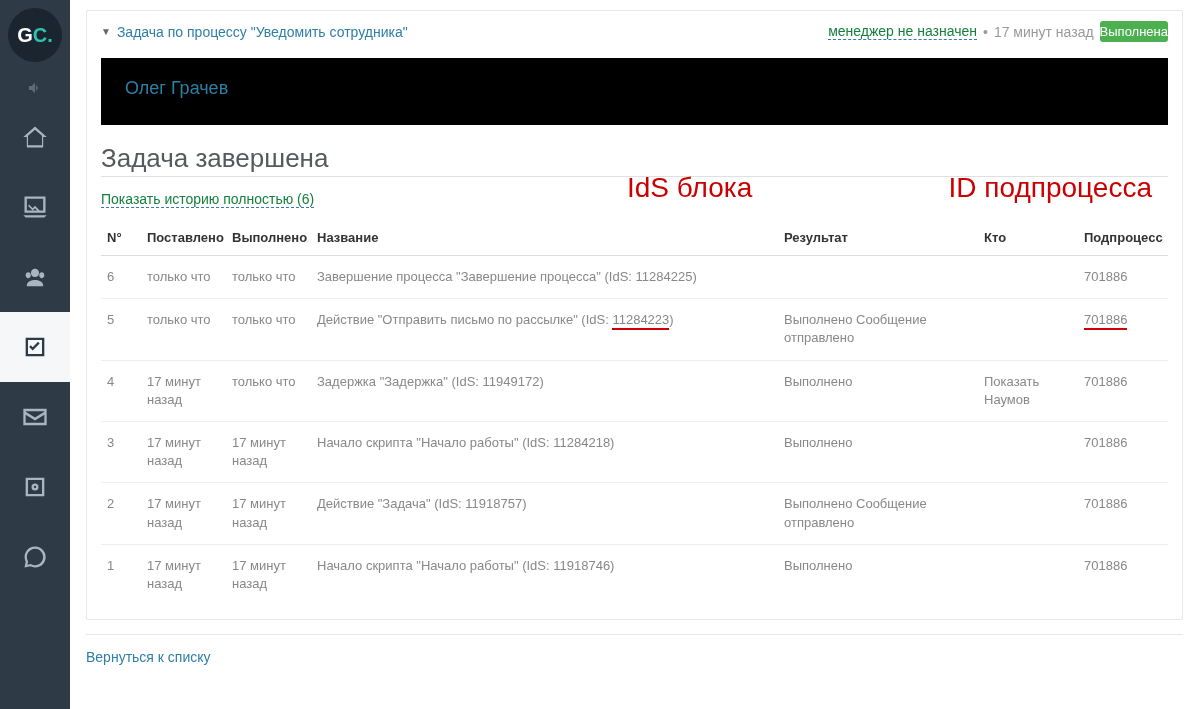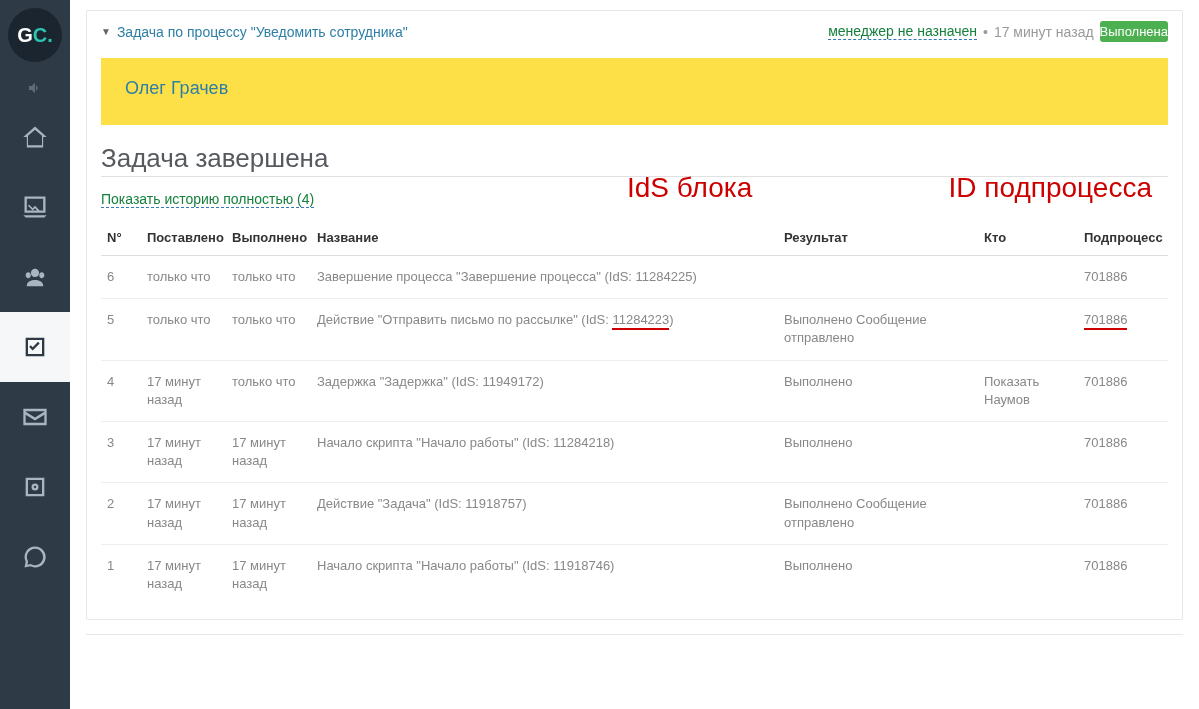--- a/index.html
+++ b/index.html
@@ -16,21 +16,21 @@
 .nav-item.small svg { width: 16px; height: 16px; }
 .main { flex: 1; padding: 10px 16px; overflow: auto; }
 .card { border: 1px solid #e4e7eb; border-radius: 2px; }
 .card-header { padding: 10px 14px; display: flex; align-items: center; gap: 6px; font-size: 14px; }
 .caret { color: #666; font-size: 10px; }
 .task-title { color: #2e7fa6; }
 .header-right { margin-left: auto; display: flex; align-items: center; gap: 6px; }
 .dashed-link { color: #15803d; border-bottom: 1px dashed #337ab7; cursor: pointer; }
 .muted { color: #999; }
 .status-badge { background: #4caf50; color: #fff; padding: 3px 0; border-radius: 3px; font-size: 13px; }
-.user-block { background: #fde047; margin: 6px 14px 0 14px; padding: 20px 24px; }
+.user-block { background: #000000; margin: 6px 14px 0 14px; padding: 20px 24px; }
 .user-name { color: #2e7fa6; font-size: 18px; margin-bottom: 6px; }
 .user-phone { color: #666; }
 .section-title { font-size: 26px; color: #565a5f; border-bottom: 1px solid #e0e0e0; margin: 18px 14px 6px 14px; padding-bottom: 2px; font-weight: normal; }
 .history-link { margin: 8px 14px 12px 14px; display: inline-block; }
 .table-wrap { position: relative; padding: 0 14px 14px 14px; }
 table { width: 100%; border-collapse: collapse; table-layout: fixed; }
 th { text-align: left; color: #333; font-weight: bold; font-size: 13px; padding: 10px 6px; border-bottom: 1px solid #ddd; }
 td { padding: 12px 6px; color: #888; font-size: 13px; border-top: 1px solid #eee; vertical-align: top; line-height: 1.4; }
 .annot { position: absolute; color: #cc0000; font-size: 28px; pointer-events: none; }
 .annot-ids { top: -48px; left: 540px; }
@@ -99,21 +99,21 @@
         <span class="dashed-link">менеджер не назначен</span>
         <span class="muted"> • </span>
         <span class="muted">17 минут назад</span>
         <span class="status-badge">Выполнена</span>
       </div>
     </div>
     <div class="user-block">
       <div class="user-name">Олег Грачев</div>
     </div>
     <h2 class="section-title">Задача завершена</h2>
-    <span class="history-link dashed-link">Показать историю полностью (4)</span>
+    <span class="history-link dashed-link">Показать историю полностью (6)</span>
     <div class="table-wrap">
       <div class="annot annot-ids">IdS блока</div>
       <div class="annot annot-sub">ID подпроцесса</div>
       <table>
         <colgroup>
             <col style="width:40px">
             <col style="width:85px">
             <col style="width:85px">
             <col>
             <col style="width:200px">
@@ -184,13 +184,14 @@
               <td>Начало скрипта "Начало работы" (IdS: 11918746)</td>
               <td>Выполнено</td>
               <td></td>
               <td>701886</td>
             </tr>
           </tbody>
       </table>
     </div>
   </div>
   <div class="hr"></div>
+  <a class="back-link">Вернуться к списку</a>
 </div>
 
 </body></html>

